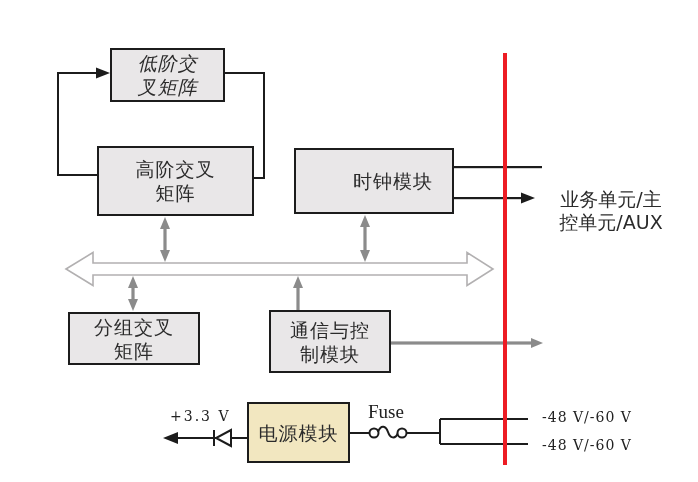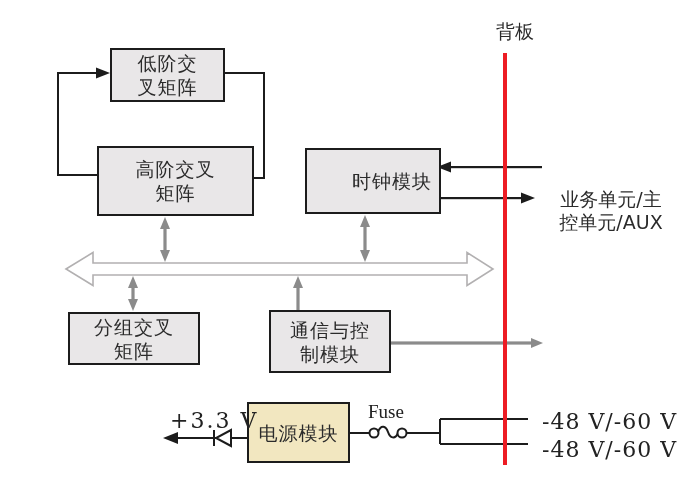--- a/index.html
+++ b/index.html
@@ -11,21 +11,21 @@
   .block{
     position:absolute;box-sizing:border-box;
     background:var(--box-fill);border:2px solid var(--line-black);
     display:flex;align-items:center;justify-content:center;text-align:center;
     font-size:19px;line-height:24px;white-space:pre-line;letter-spacing:1px;
   }
   .block.power{background:var(--power-fill);align-items:center;}
   .lbl{position:absolute;font-size:19px;line-height:23px;white-space:pre-line;}
   .mono-lbl{
     position:absolute;font-family:"DejaVu Serif","Liberation Serif",serif;
-    font-size:22px;letter-spacing:1px;color:#222;white-space:nowrap;
+    font-size:14px;letter-spacing:1px;color:#222;white-space:nowrap;
   }
   .fuse-lbl{font-size:19px;letter-spacing:0;font-family:Liberation Serif, serif;}
 </style>
 </head>
 <body>
 
 <div class="stage">
 
   <svg width="698" height="482" viewBox="0 0 698 482">
 
@@ -98,44 +98,43 @@
     </g>
     <g stroke="var(--line-black)" stroke-width="2" fill="none">
       <line x1="440" y1="419" x2="440" y2="444"></line>
       <line x1="440" y1="419" x2="528" y2="419"></line>
       <line x1="440" y1="444" x2="528" y2="444"></line>
     </g>
 
     <line x1="505" y1="53" x2="505" y2="465" stroke="var(--backplane-red)" stroke-width="4"></line>
   </svg>
 
-  <div class="block" style="left:110px;top:48px;width:115px;height:54px;">
+  <div class="block" style="left:110px;top:48px;width:115px;height:54px;font-style:italic;">
     <span>低阶交
 叉矩阵</span>
   </div>
   <div class="block" style="left:97px;top:146px;width:157px;height:70px;">
     <span>高阶交叉
 矩阵</span>
   </div>
-  <div class="block" style="left:305px;top:148px;width:136px;height:66px;padding-left:38px;">
+  <div class="block" style="left:294px;top:148px;width:160px;height:66px;padding-left:38px;">
     <span>时钟模块</span>
   </div>
   <div class="block" style="left:68px;top:312px;width:132px;height:53px;">
     <span>分组交叉
 矩阵</span>
   </div>
   <div class="block" style="left:241px;top:310px;width:122px;height:63px;margin-left:28px;">
     <span>通信与控
 制模块</span>
   </div>
   <div class="block power" style="left:247px;top:402px;width:103px;height:61px;">
     <span>电源模块</span>
   </div>
 
-  <div class="lbl" style="left:480px;top:20px;width:70px;text-align:center;">背板</div>
   <div class="lbl" style="left:550px;top:188px;width:122px;text-align:center;">业务单元/主
 控单元/AUX</div>
   <div class="mono-lbl" style="left:170px;top:408px;letter-spacing:2px;">+3.3 V</div>
   <div class="mono-lbl fuse-lbl" style="left:368px;top:401px;">Fuse</div>
   <div class="mono-lbl" style="left:542px;top:409px;">-48 V/-60 V</div>
   <div class="mono-lbl" style="left:542px;top:437px;">-48 V/-60 V</div>
 
 </div>
 
 </body></html>

